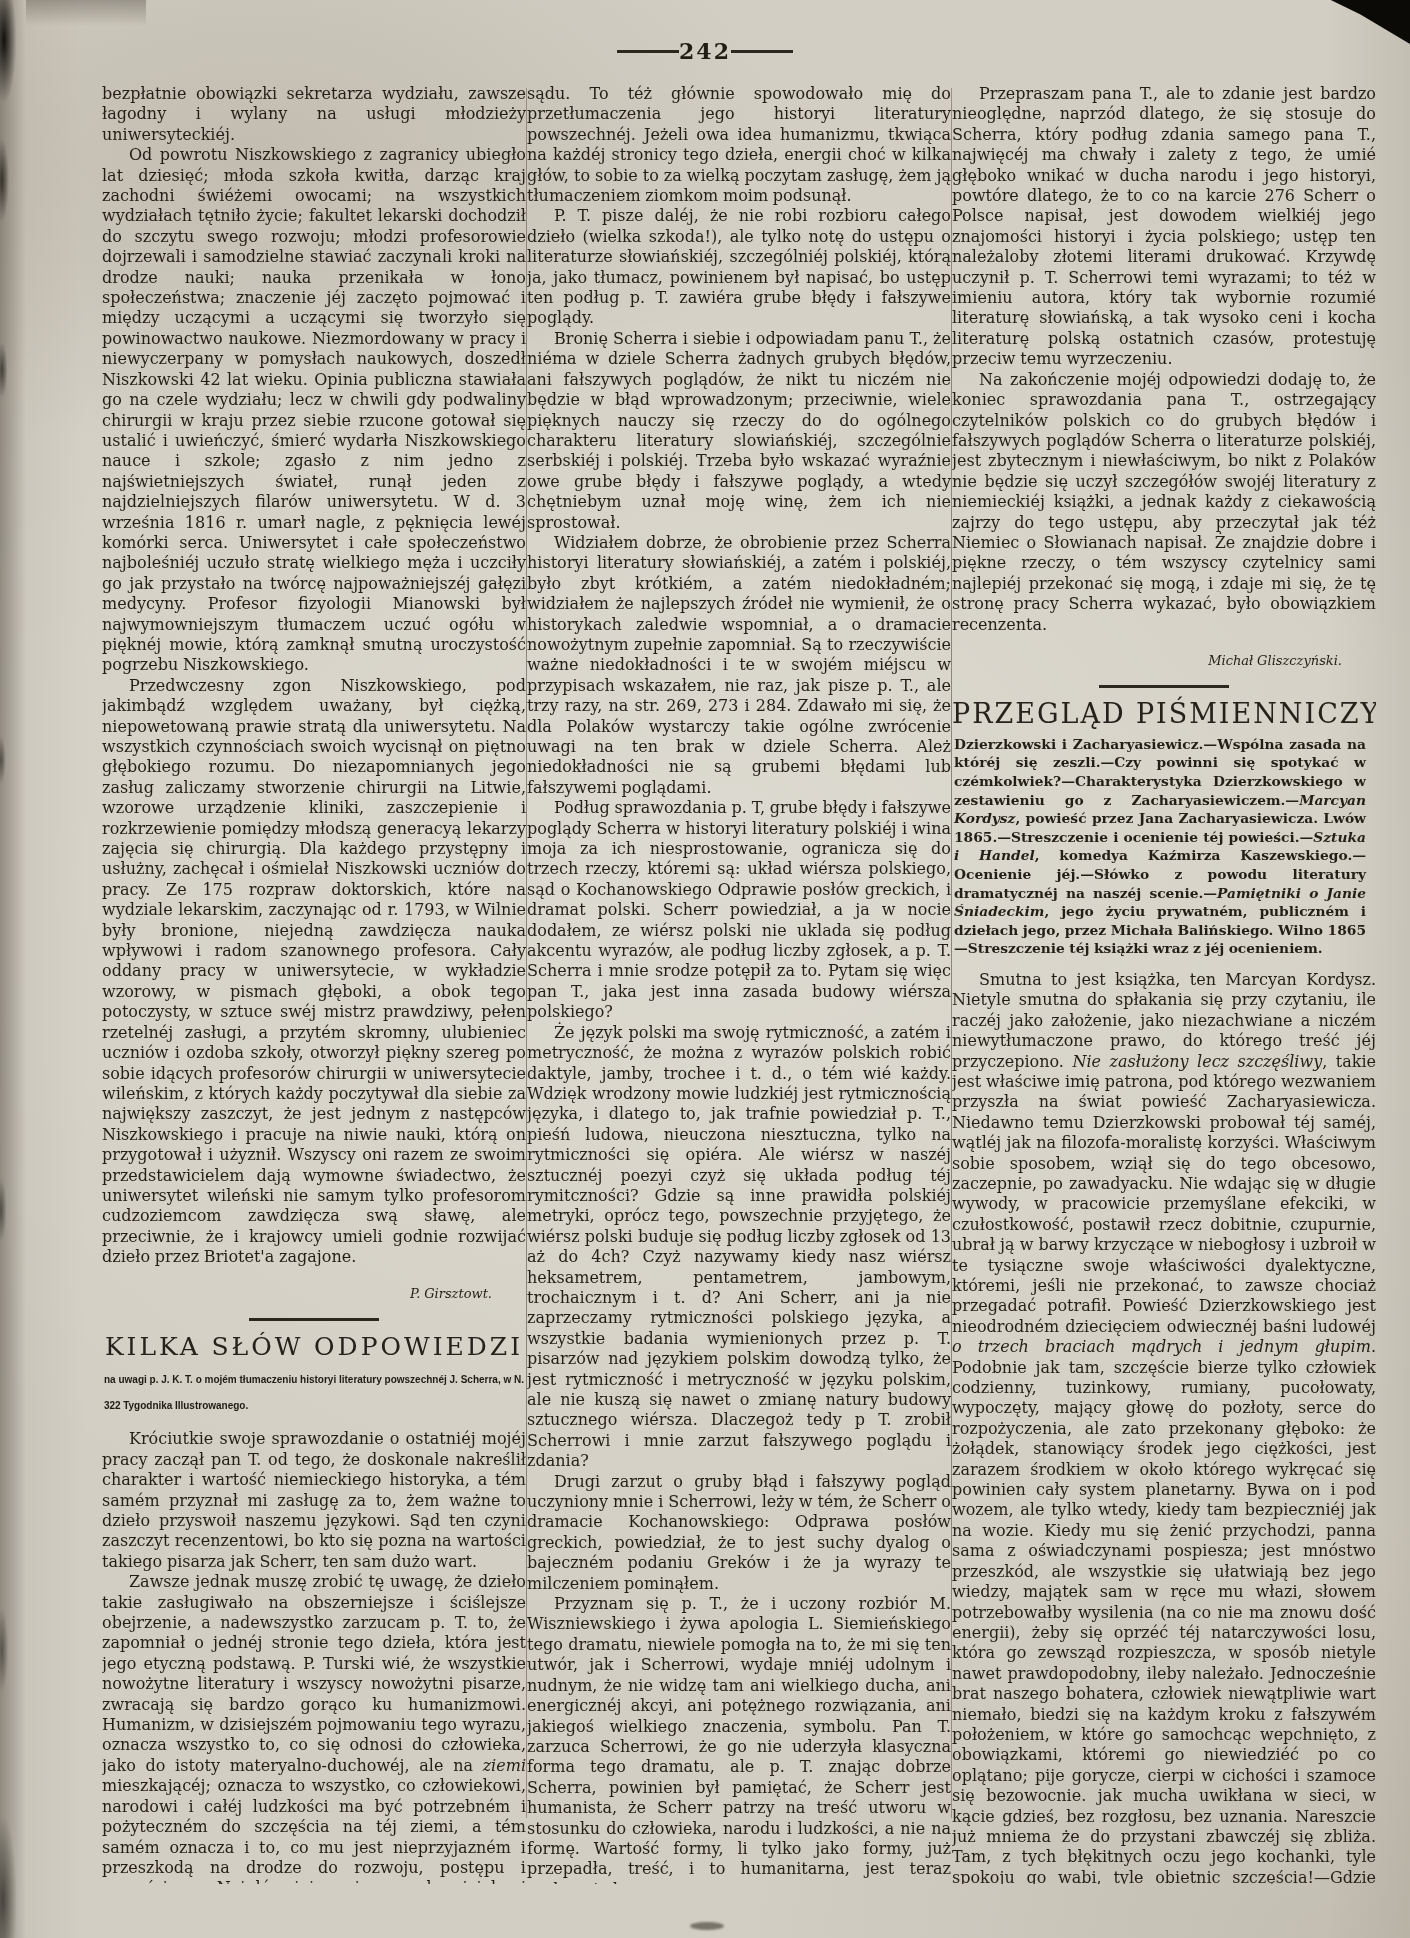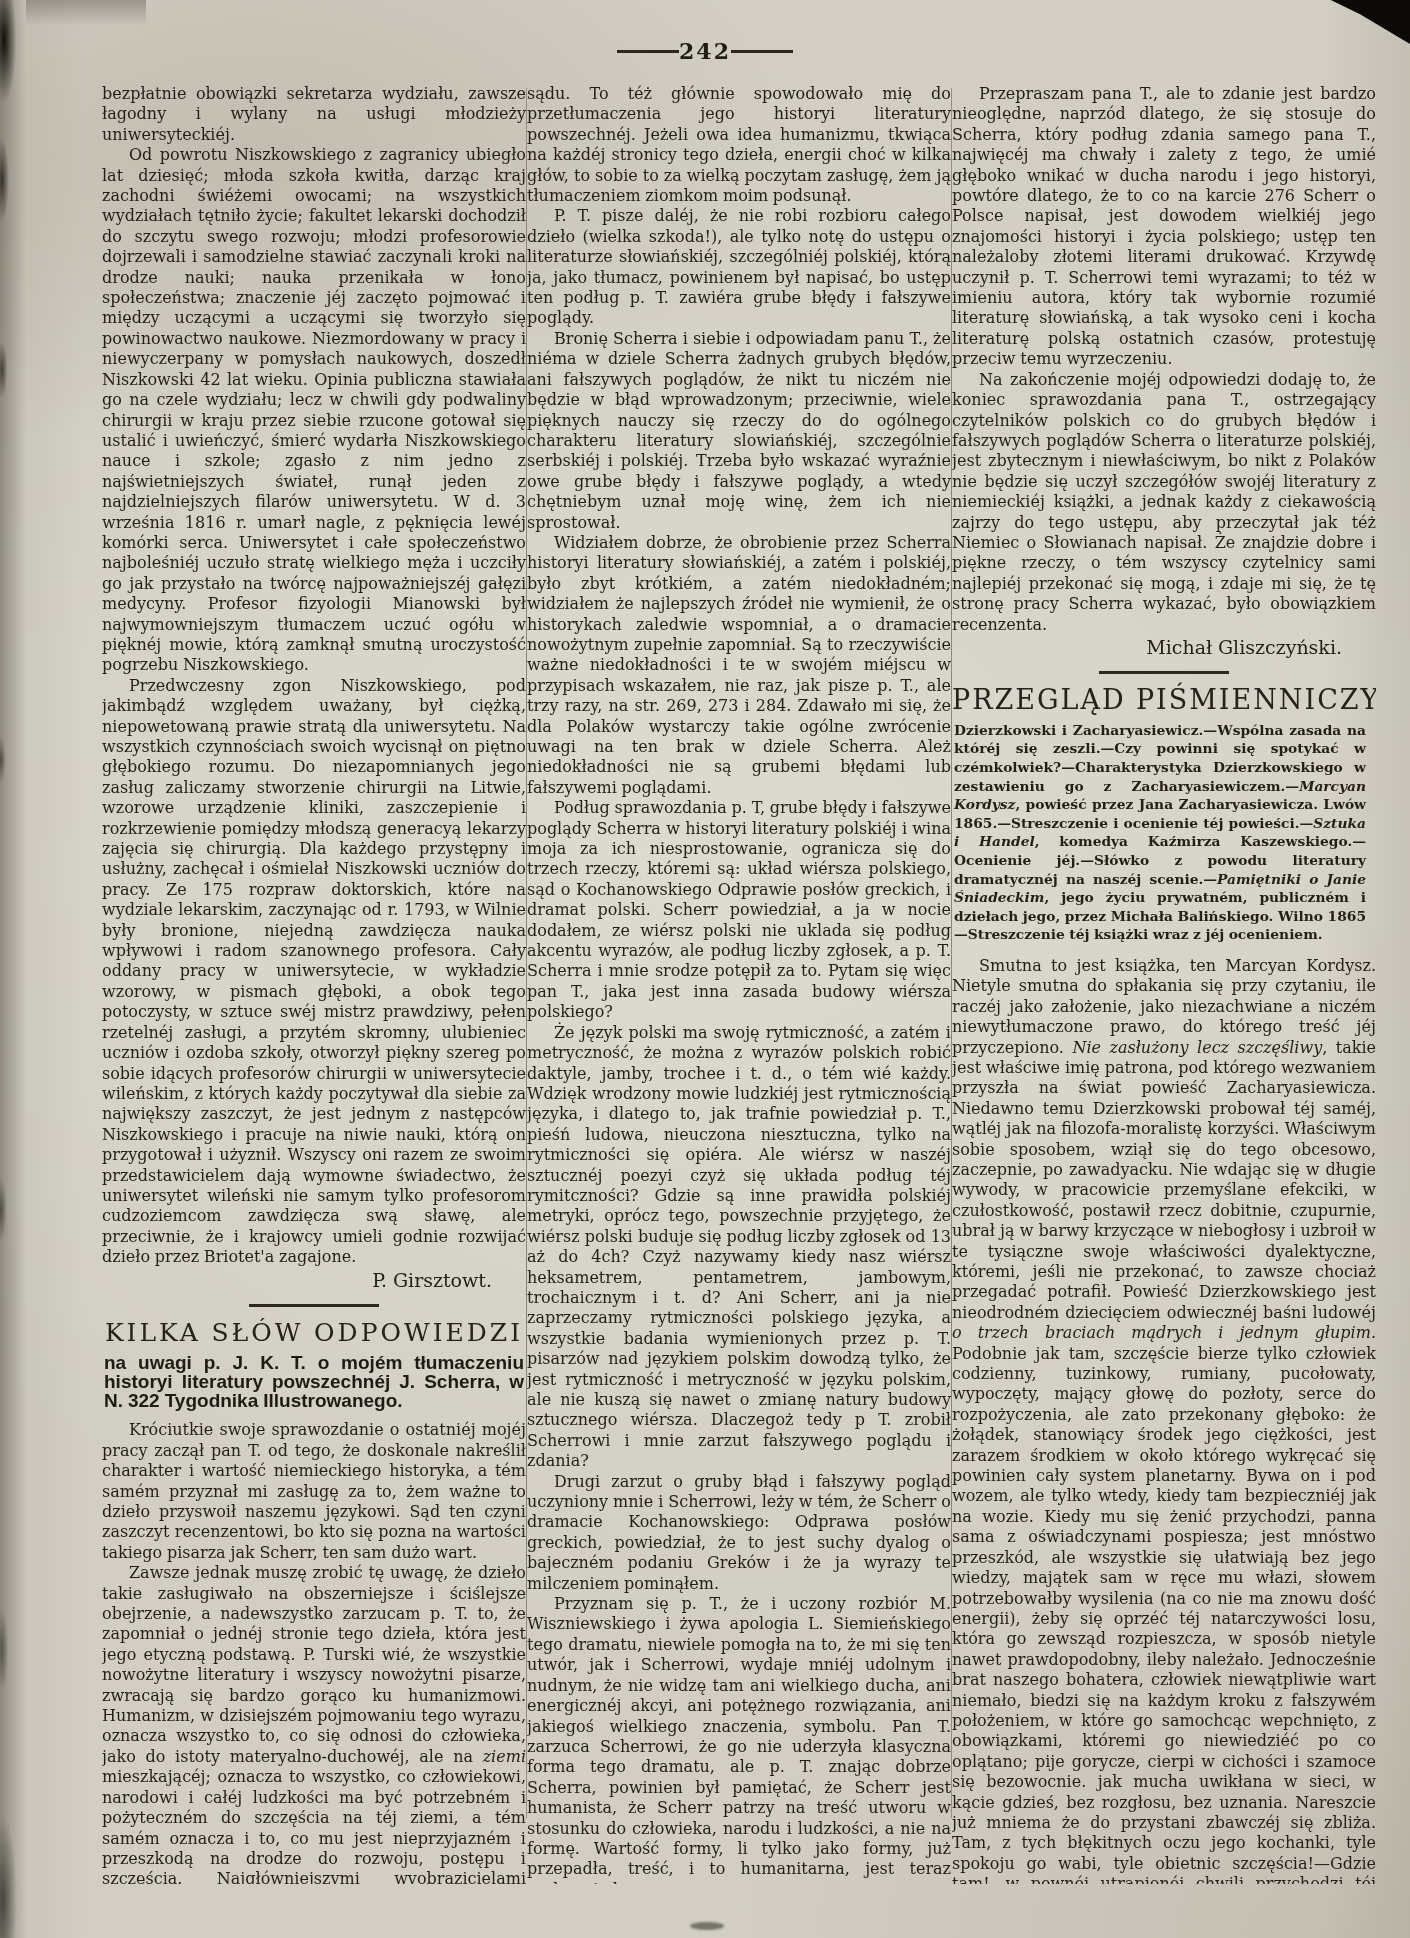--- a/index.html
+++ b/index.html
@@ -17,27 +17,27 @@
   .dash{display:inline-block;width:62px;height:3px;background:#2c2820;}
   .page-number{font-size:22px;font-weight:bold;letter-spacing:2px;color:#211d15;}
   .columns{position:absolute;top:84px;left:34px;width:1342px;height:1800px;
     display:flex;justify-content:flex-end;}
   .column{width:424px;height:100%;overflow:hidden;text-align:justify;
     font-size:16px;line-height:20.4px;word-spacing:-0.3px;}
   .col-rule{width:1px;height:1730px;background:linear-gradient(#6a6153,#4a443a 15%,#4a443a 85%,#6a6153);opacity:.55;margin-top:4px;}
   .para{margin:0;}
   .para.ind{text-indent:27px;}
   .para .em, .summary .em{font-style:italic;}
-  .signature{text-align:right;padding-right:34px;font-size:19px;margin:2px 0 4px 0;}
+  .signature{text-align:right;font-style:italic;padding-right:34px;font-size:13px;margin:16px 0 4px 0;}
   .rule{width:130px;height:3px;background:#2c2820;margin:14px auto 16px auto;}
   .heading{font-size:25px;font-weight:normal;letter-spacing:3px;text-align:center;
     margin:6px 0 10px 0;color:#26211a;white-space:nowrap;}
   .heading.big{font-size:27px;letter-spacing:2px;}
   .subheading{font-family:"Liberation Sans","DejaVu Sans",sans-serif;font-weight:bold;
-    font-size:19px;line-height:19px;text-align:justify;margin:0 2px 10px 2px;color:#1f1b14;}
+    font-size:10px;line-height:26px;text-align:justify;margin:0 2px 10px 2px;color:#1f1b14;}
   .summary{font-weight:bold;font-size:13.8px;line-height:18.6px;text-align:justify;
     margin:2px 10px 12px 2px;color:#241f16;}
   
   .artifact{position:absolute;pointer-events:none;}
   .edge-left{left:0;top:0;width:26px;height:100%;
     background:
       radial-gradient(ellipse 18px 90px at 4px 40px, rgba(10,8,5,.95), rgba(0,0,0,0) 70%),
       radial-gradient(ellipse 10px 60px at 2px 180px, rgba(15,12,8,.7), rgba(0,0,0,0) 70%),
       radial-gradient(ellipse 8px 40px at 2px 370px, rgba(15,12,8,.6), rgba(0,0,0,0) 70%),
       radial-gradient(ellipse 7px 34px at 1px 760px, rgba(15,12,8,.5), rgba(0,0,0,0) 70%),

